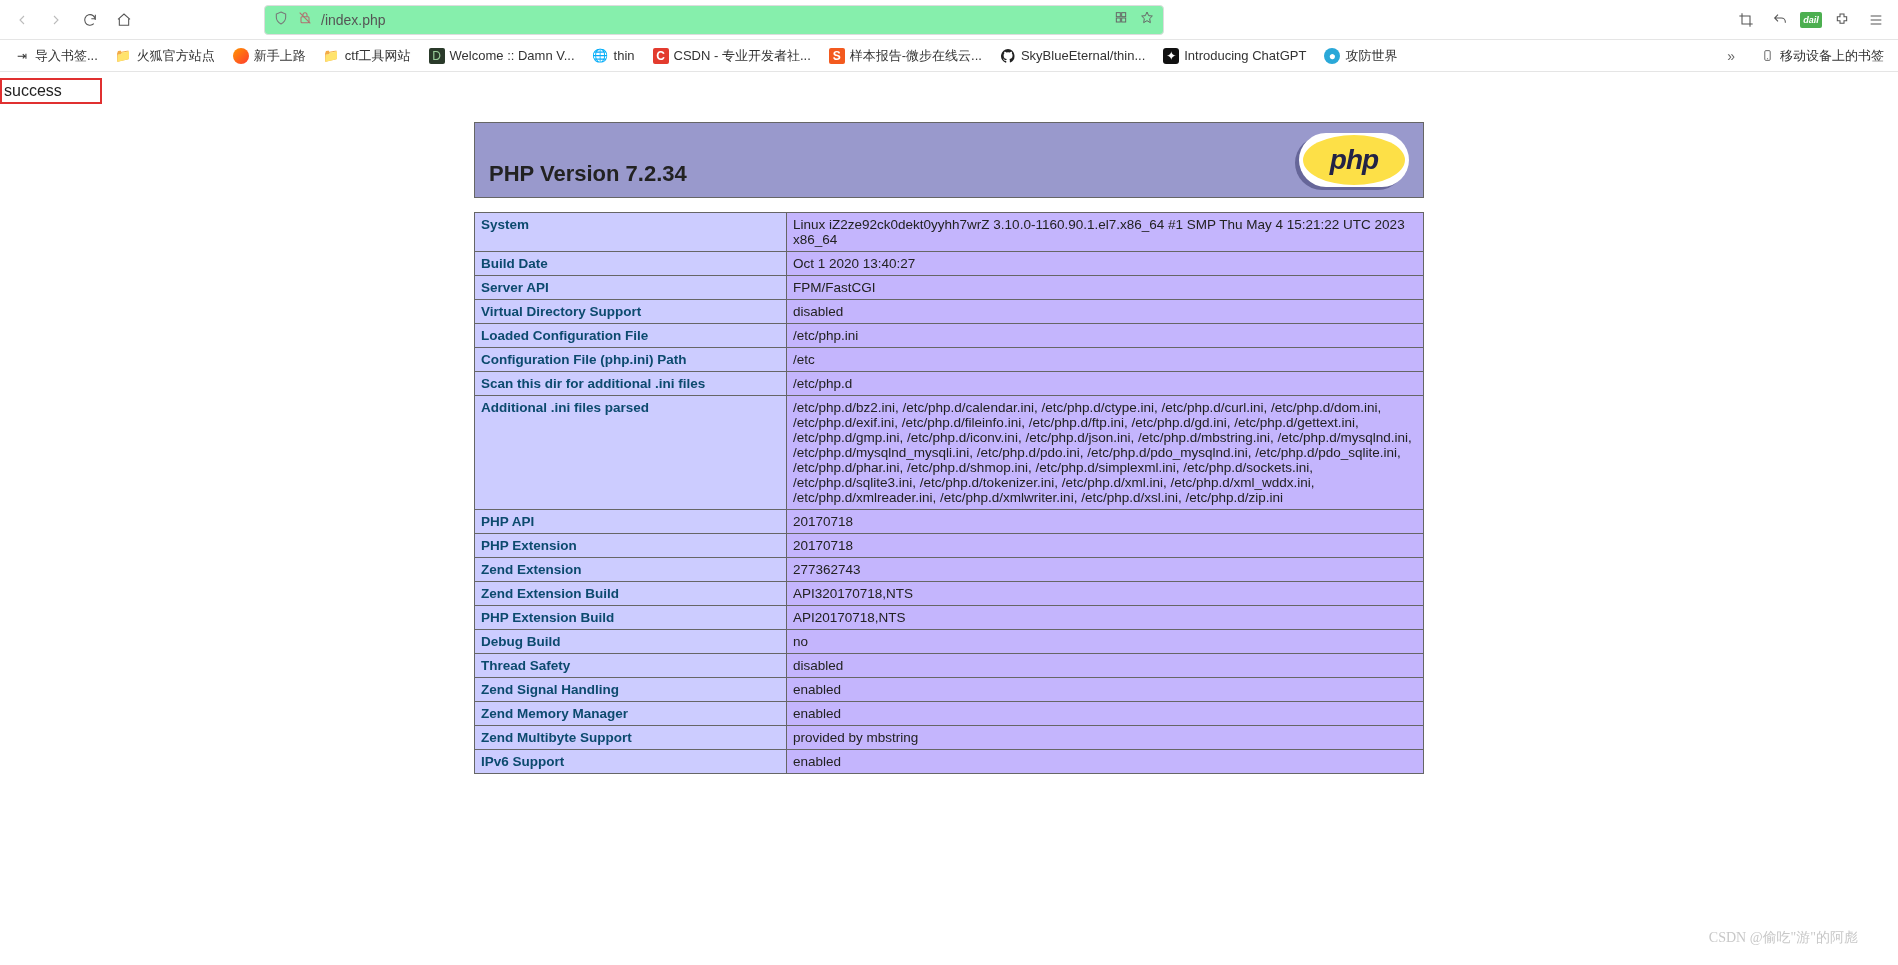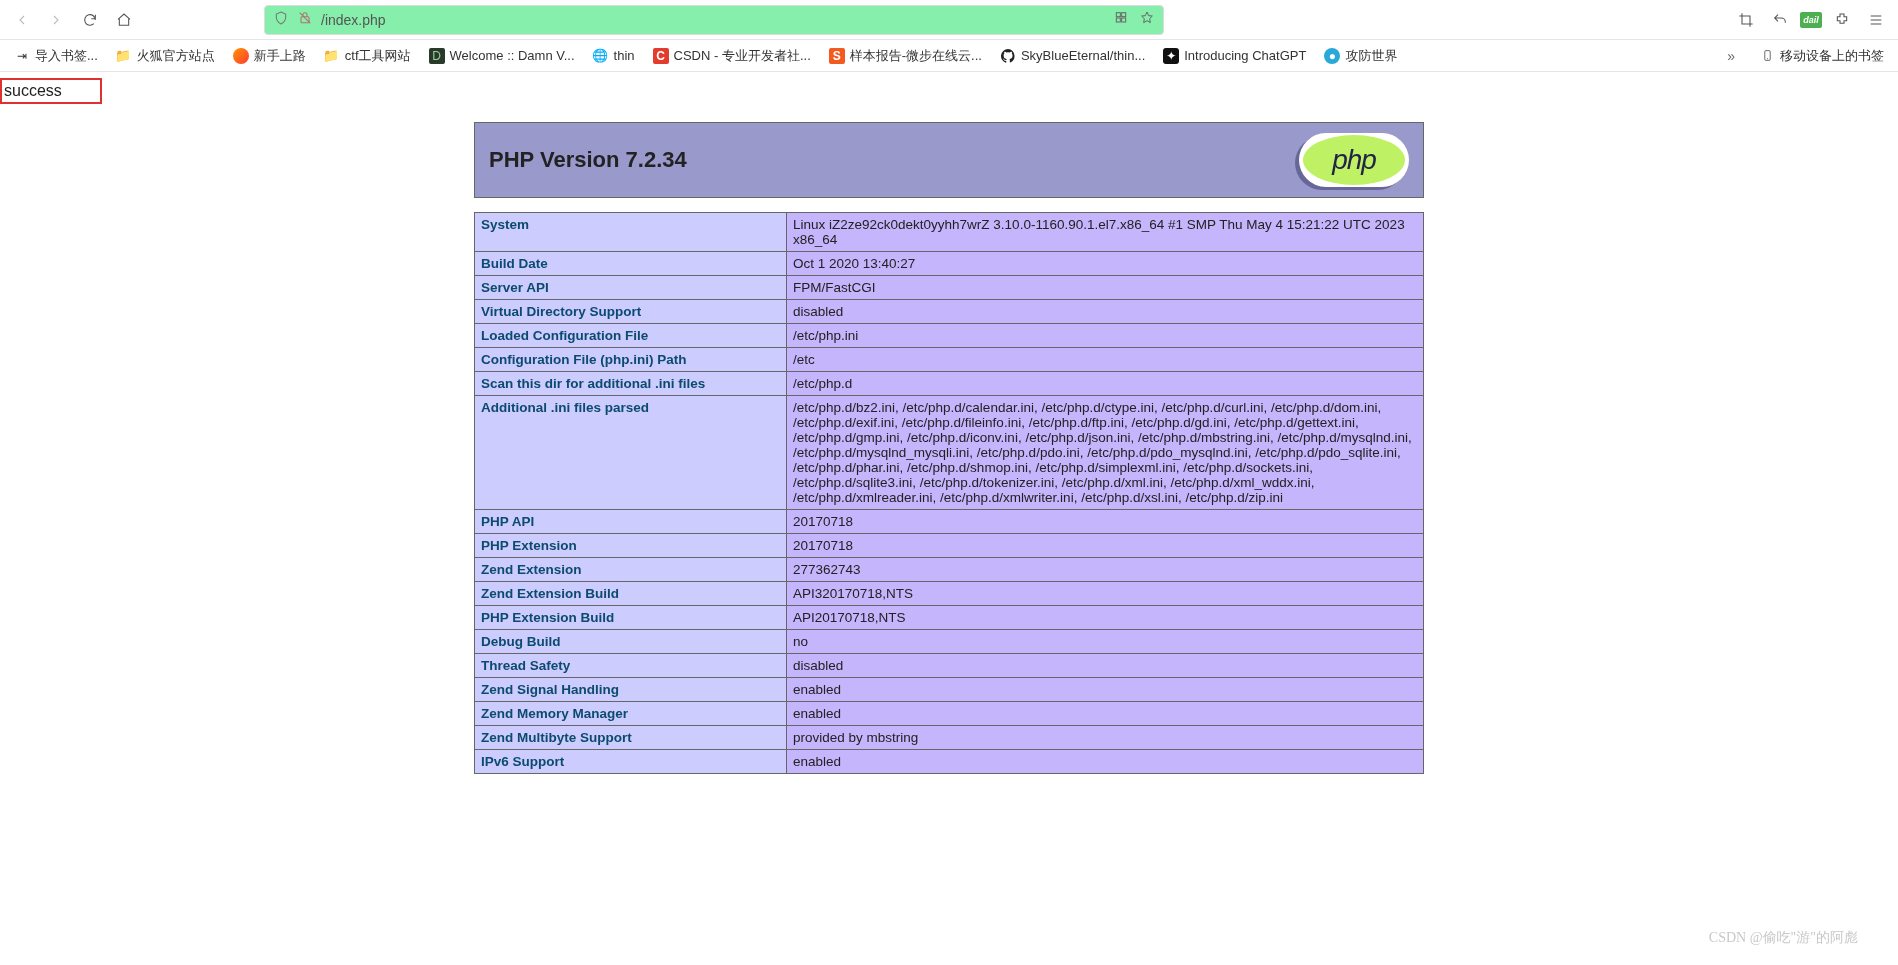--- a/index.html
+++ b/index.html
@@ -25,24 +25,24 @@
 .fi-folder::before { content:"📁"; font-size:13px; }
 .fi-globe::before { content:"🌐"; font-size:13px; }
 .bm-right { margin-left:auto; display:flex; align-items:center; gap:10px; }
 .chev { color:#666; font-size:14px; padding:0 6px; }
 
 
 .page { padding:0; }
 .success-box { border:2px solid #e03030; display:inline-block; padding:2px 38px 2px 2px; margin:6px 0 0 0; font-size:16px; color:#222; }
 
 .phpinfo-wrap { width:950px; margin:18px auto 0; }
-.php-header { background:#9999cc; border:1px solid #666; padding:10px 14px; display:flex; align-items:center; }
+.php-header { background:#9999cc; border:1px solid #666; padding:10px 14px; display:flex; align-items:flex-end; }
 .php-header h1 { font-size:22px; font-weight:bold; color:#222; flex:1; }
 .php-logo { width:110px; height:54px; background:#fff; border-radius:27px/27px; display:flex; align-items:center; justify-content:center; box-shadow:-4px 3px 0 #666699; }
-.php-logo-inner { background:#bef264; border-radius:50%/50%; width:102px; height:50px; display:flex; align-items:center; justify-content:center; color:#232346; font-weight:400; font-style:italic; font-size:28px; letter-spacing:-1px; font-family:Arial; }
+.php-logo-inner { background:#fde047; border-radius:50%/50%; width:102px; height:50px; display:flex; align-items:center; justify-content:center; color:#232346; font-weight:700; font-style:italic; font-size:28px; letter-spacing:-1px; font-family:Arial; }
 
 table.phpinfo { width:100%; border-collapse:collapse; margin-top:14px; }
 table.phpinfo td,table.phpinfo th { border:1px solid #666; padding:4px 6px; font-size:13.5px; text-align:left; vertical-align:top; }
 table.phpinfo .k { background:#ccccff; width:312px; font-weight:bold; color:#0c4a6e; }
 table.phpinfo .v { background:#c4b5fd; color:#222; }
 
 .watermark { position:absolute; right:40px; bottom:18px; color:#c8c8c8; font-size:14px; font-family:"Microsoft YaHei"; }
 </style>
 </head>
 <body>

